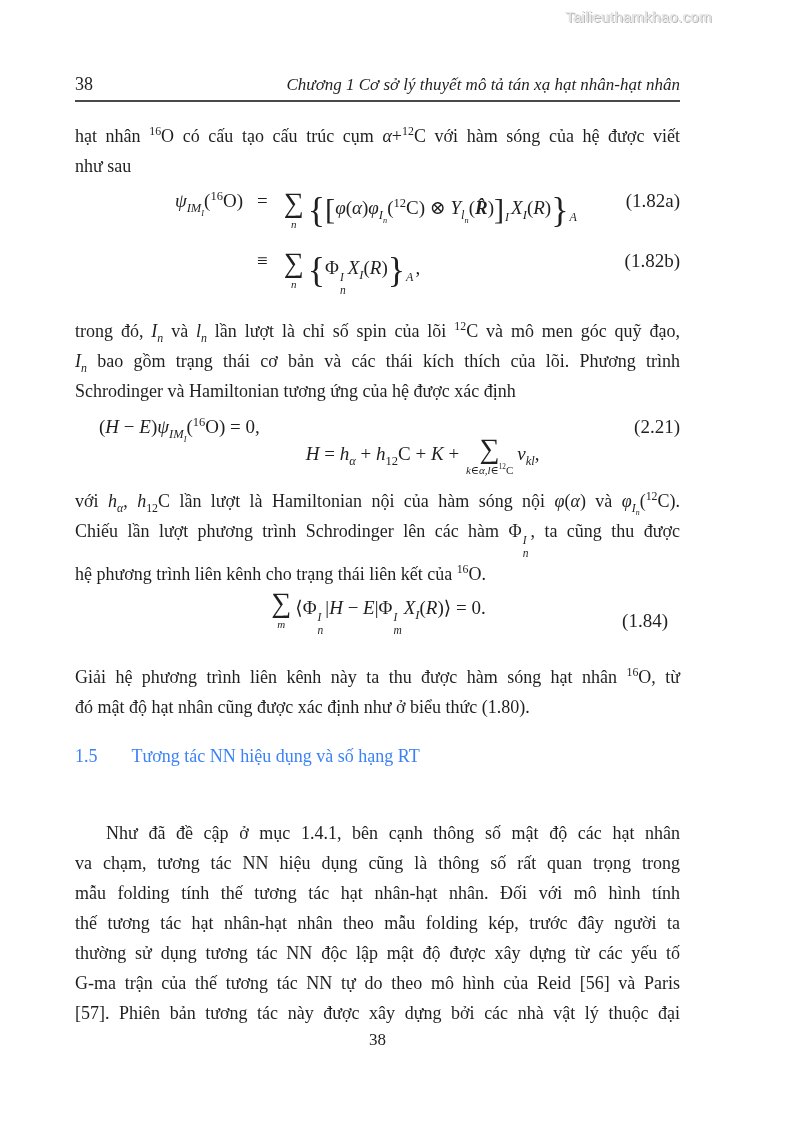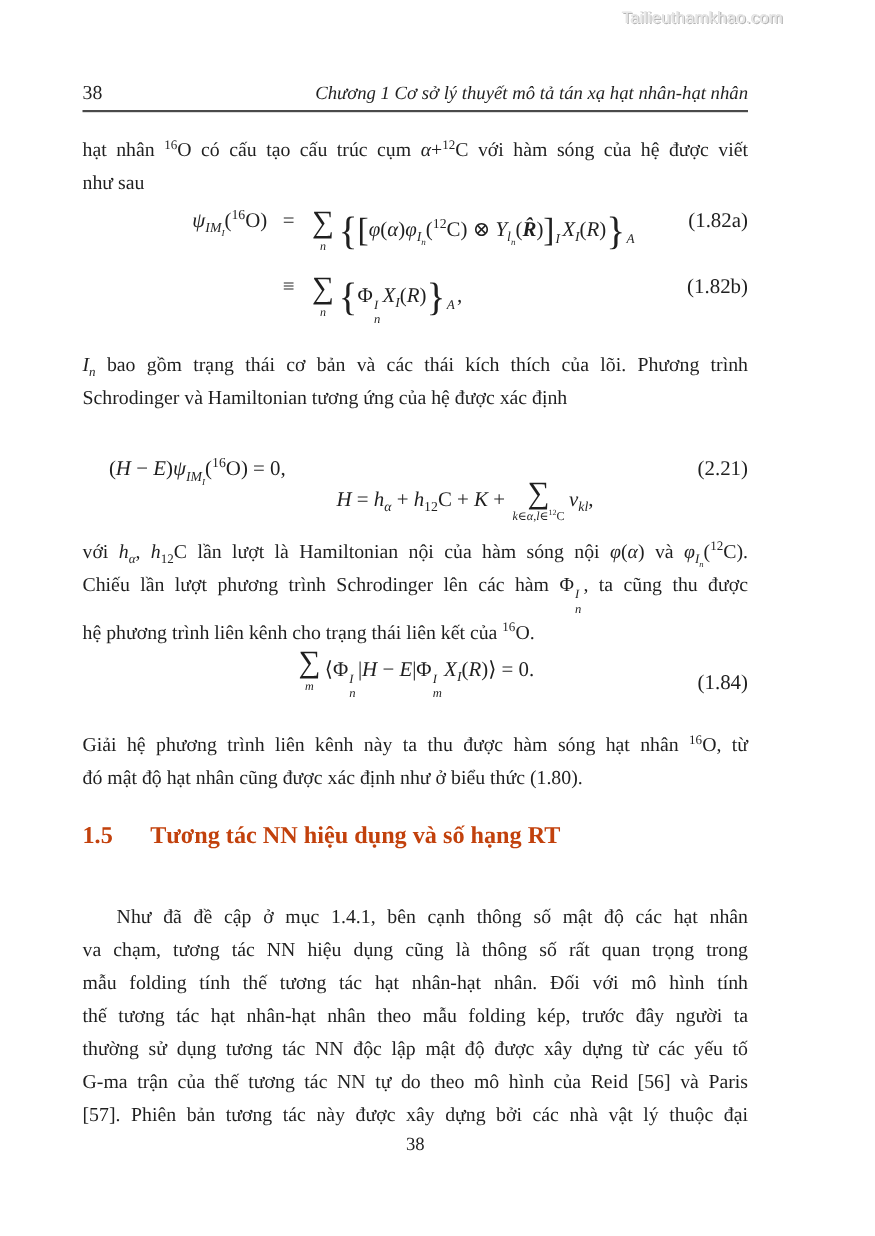--- a/index.html
+++ b/index.html
@@ -36,37 +36,37 @@
   
   .eqwrap{position:absolute;left:75px;width:605px;}
   .eqrow{
     display:flex;align-items:flex-start;font-size:19px;height:52px;
     white-space:nowrap;position:relative;
   }
   .eqrow.gap{margin-top:8px;}
   .eq-lhs{width:168px;text-align:right;flex-shrink:0;}
   .eq-rel{margin:0 14px;flex-shrink:0;}
   .eqnum{margin-left:auto;flex-shrink:0;font-size:19px;}
-  .eqnum.abs{position:absolute;right:0;top:50%;transform:translateY(-50%);margin:0;}
+  .eqnum.abs{position:absolute;right:12px;top:50%;transform:translateY(-50%);margin:0;}
   .eqrow.center{justify-content:center;}
   .eqrow.p183{padding-left:24px;height:62px;}
   .part2{margin-left:46px;margin-top:20px;}
   .sum{display:inline-flex;flex-direction:column;align-items:center;vertical-align:middle;margin:0 4px 0 2px;}
   .sum .sym{font-size:28px;line-height:.95;}
   .sum .lim{font-size:11px;line-height:1;margin-top:2px;}
   .big{font-size:190%;line-height:.9;vertical-align:middle;font-weight:300;}
   .big2{font-size:160%;line-height:.9;vertical-align:middle;font-weight:300;}
   .lowsub{position:relative;top:7px;font-size:12px;margin:0 2px 0 1px;font-style:italic;}
   .stack{display:inline-flex;flex-direction:column;align-items:flex-start;vertical-align:-7px;line-height:1;margin:0 2px 0 1px;}
   .stack .st{font-size:11.5px;font-style:italic;}
   .stack .sb{font-size:11.5px;font-style:italic;margin-top:1px;}
   
   .sechead{
     position:absolute;left:75px;width:605px;display:flex;
-    font-weight:bold;font-size:22px;color:#c2410c;
+    font-weight:normal;font-size:18px;color:#3b82f6;
   }
   .sechead .num{margin-right:34px;}
   
   .footer{position:absolute;left:75px;width:605px;text-align:center;font-size:17px;}
 </style>
 </head>
 <body>
 
 <div class="page">
 
@@ -100,20 +100,21 @@
             <span class="lim"><i>n</i></span>
           </span><span class="big">{</span>Φ<span class="stack">
             <span class="st">I</span>
             <span class="sb">n</span>
           </span><i>X</i><sub><i>I</i></sub>(<i>R</i>)<span class="big">}</span><span class="lowsub">A</span>,</span>
       <span class="eqnum">(1.82b)</span>
     </div>
   </div>
 
   <div class="block" style="top:316px">
+    <div class="line">trong đó, <i>I<sub>n</sub></i> và <i>l<sub>n</sub></i> lần lượt là chỉ số spin của lõi <sup>12</sup>C và mô men góc quỹ đạo,</div>
     <div class="line"><i>I<sub>n</sub></i> bao gồm trạng thái cơ bản và các thái kích thích của lõi. Phương trình</div>
     <div class="line last">Schrodinger và Hamiltonian tương ứng của hệ được xác định</div>
   </div>
 
   <div class="eqwrap" style="top:416px">
     <div class="eqrow p183">
       <span>(<i>H</i> − <i>E</i>)<i>ψ</i><sub><i>IM<sub>I</sub></i></sub>(<sup>16</sup>O) = 0,</span>
       <span class="part2"><i>H</i> = <i>h</i><sub><i>α</i></sub> + <i>h</i><sub>12</sub>C + <i>K</i> + <span class="sum">
             <span class="sym">∑</span>
             <span class="lim"><i>k</i>∈<i>α</i>,<i>l</i>∈<sup>12</sup>C</span>

